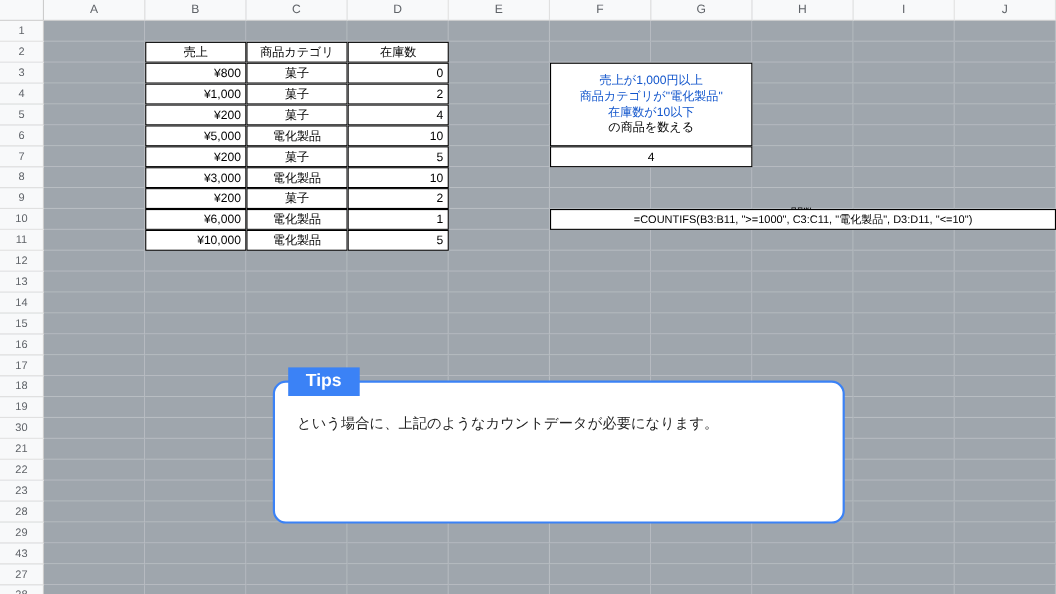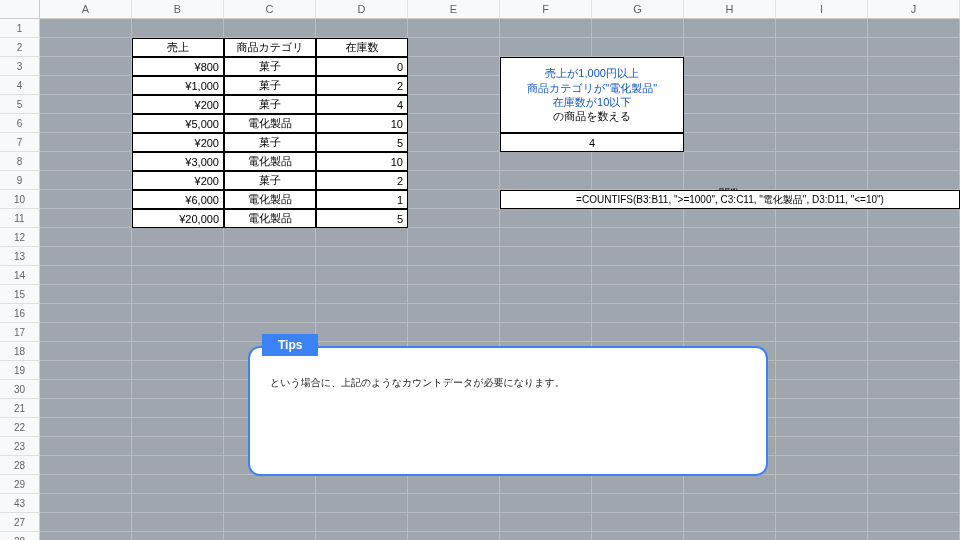--- a/index.html
+++ b/index.html
@@ -121,25 +121,25 @@
   padding: 28px 20px 16px 20px;
   position: relative;
 }
 .tips-tab {
   position: absolute;
   top: -14px;
   left: 12px;
   background: #3b82f6;
   color: #fff;
   font-weight: bold;
-  font-size: 12px;
+  font-size: 16px;
   padding: 4px 16px;
 }
 .tips-l1 { color: #e11d48; font-weight: bold; font-size: 13px; margin-bottom: 6px; }
-.tips-l2 { color: #222; font-size: 10px; }
+.tips-l2 { color: #222; font-size: 13px; }
 </style>
 </head>
 <body>
 
 <div class="sheet" id="sheet">
     <div class="corner"></div>
     <div class="hcell">A</div>
     <div class="hcell">B</div>
     <div class="hcell">C</div>
     <div class="hcell">D</div>
@@ -477,21 +477,21 @@
     <div class="dt-cell right" style="grid-area: 8 / 5 / span 1 / span 1;">5</div>
     <div class="dt-cell right" style="grid-area: 9 / 3 / span 1 / span 1;">¥3,000</div>
     <div class="dt-cell center" style="grid-area: 9 / 4 / span 1 / span 1;">電化製品</div>
     <div class="dt-cell right" style="grid-area: 9 / 5 / span 1 / span 1;">10</div>
     <div class="dt-cell right" style="grid-area: 10 / 3 / span 1 / span 1;">¥200</div>
     <div class="dt-cell center" style="grid-area: 10 / 4 / span 1 / span 1;">菓子</div>
     <div class="dt-cell right" style="grid-area: 10 / 5 / span 1 / span 1;">2</div>
     <div class="dt-cell right" style="grid-area: 11 / 3 / span 1 / span 1;">¥6,000</div>
     <div class="dt-cell center" style="grid-area: 11 / 4 / span 1 / span 1;">電化製品</div>
     <div class="dt-cell right" style="grid-area: 11 / 5 / span 1 / span 1;">1</div>
-    <div class="dt-cell right" style="grid-area: 12 / 3 / span 1 / span 1;">¥20,000</div>
+    <div class="dt-cell right" style="grid-area: 12 / 3 / span 1 / span 1;">¥10,000</div>
     <div class="dt-cell center" style="grid-area: 12 / 4 / span 1 / span 1;">電化製品</div>
     <div class="dt-cell right" style="grid-area: 12 / 5 / span 1 / span 1;">5</div>
     <div class="cbox" style="grid-area: 4 / 7 / span 4 / span 2;">
       <div class="b">売上が1,000円以上</div>
       <div class="b">商品カテゴリが"電化製品"</div>
       <div class="b">在庫数が10以下</div>
       <div>の商品を数える</div>
     </div>
     <div class="resbox" style="grid-area: 8 / 7 / span 1 / span 2;">4</div>
     <div class="fnhead" style="grid-area: 10 / 7 / span 1 / span 5; margin-top: 21px;">関数</div>

